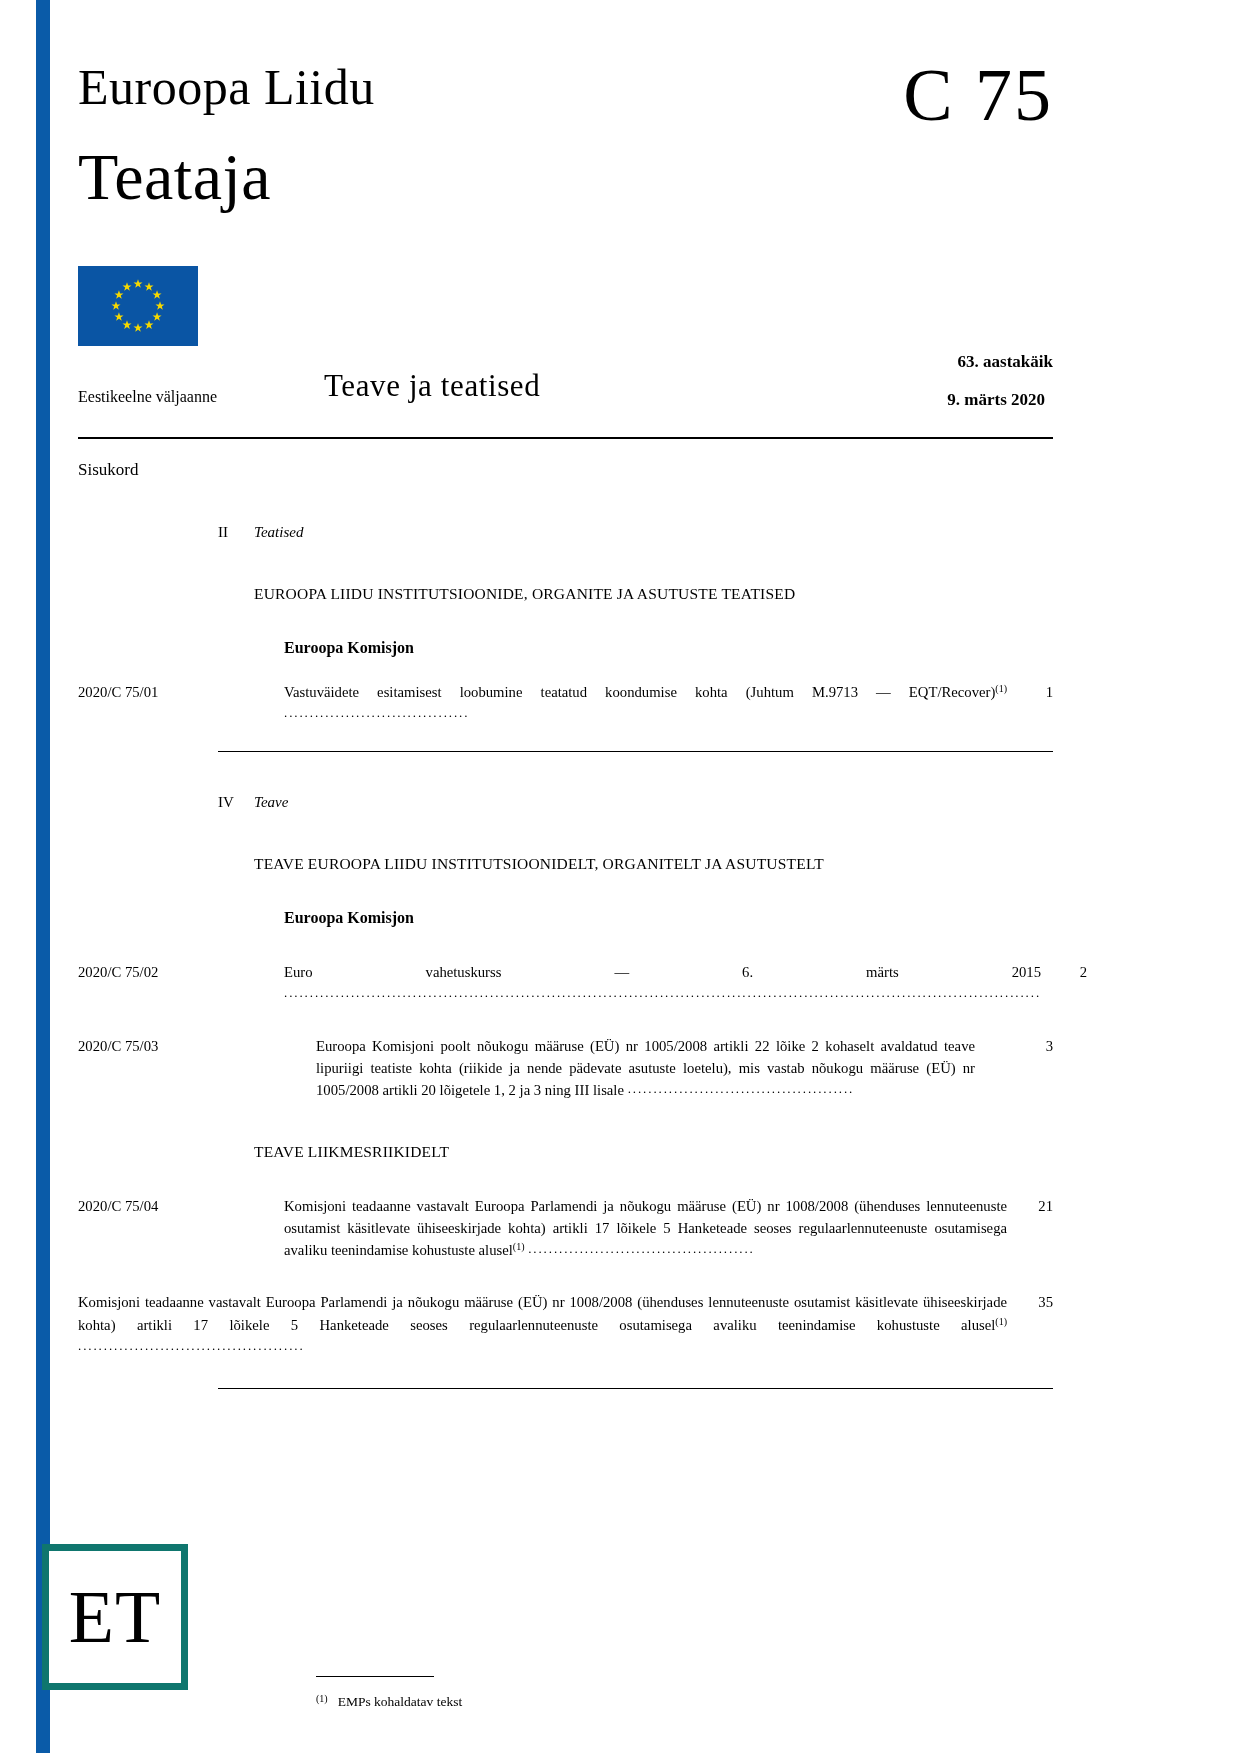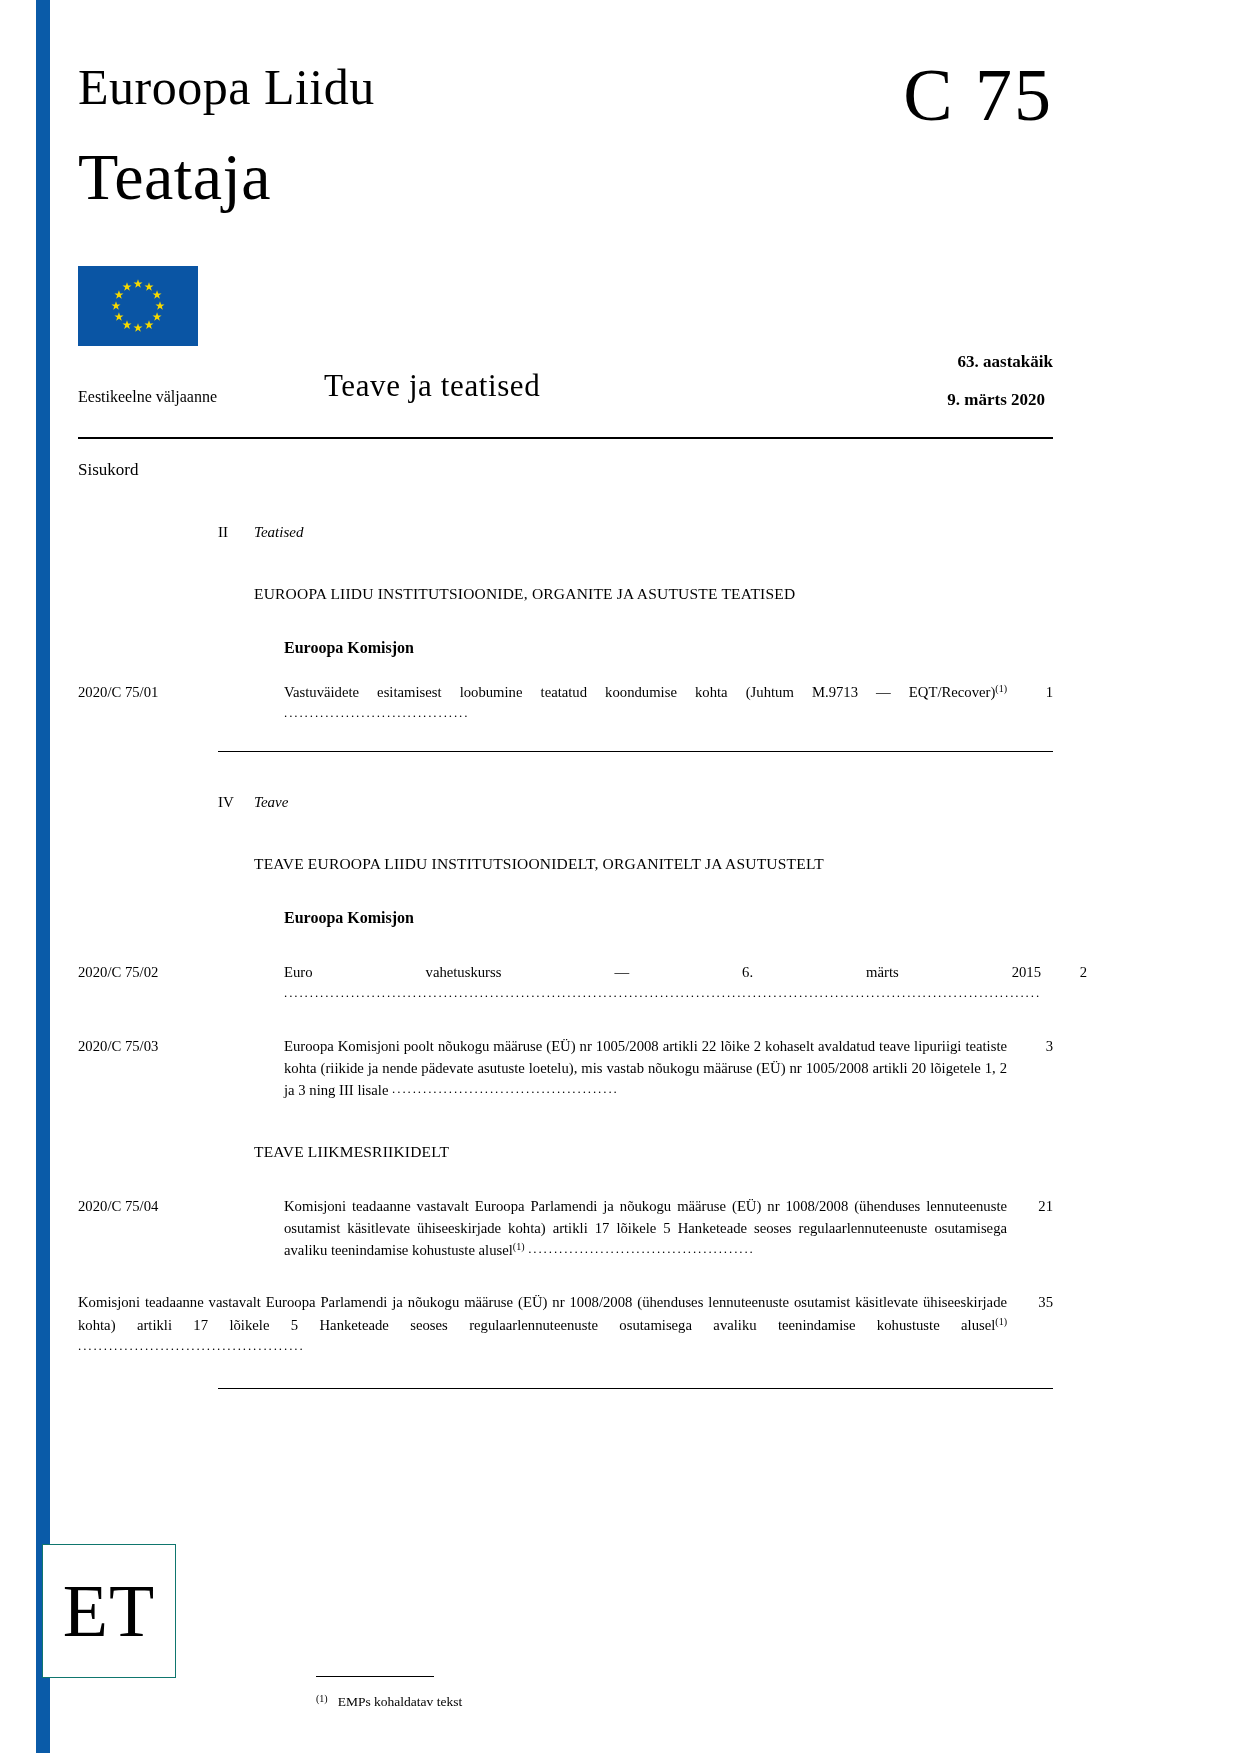--- a/index.html
+++ b/index.html
@@ -218,21 +218,21 @@
     height: 0;
   }
 
   
   .et-box {
     position: absolute;
     left: 42px;
     top: 1544px;
     width: 132px;
     height: 132px;
-    border: 1px solid #0f766e;
+    border: 7px solid #0f766e;
     background: #fff;
     display: flex;
     align-items: center;
     justify-content: center;
   }
   .et-box span {
     font-size: 74px;
     letter-spacing: 1px;
     line-height: 1;
   }
@@ -358,21 +358,21 @@
     <div class="org-title">Euroopa Komisjon</div>
 
     <div class="entry" style="margin-top:34px;">
       <div class="entry-id">2020/C 75/02</div>
       <div class="entry-body">
         <span class="entry-text"><span>Euro vahetuskurss — 6. märts 2015</span> <span class="dots">...................................................................................................................................................</span></span>
       </div>
       <div class="entry-page">2</div>
     </div>
 
-    <div class="entry" style="margin-top:30px;">
+    <div class="entry" style="margin-top:30px;gap:32px;">
       <div class="entry-id">2020/C 75/03</div>
       <div class="entry-body">
         <span class="entry-text"><span>Euroopa Komisjoni poolt nõukogu määruse (EÜ) nr 1005/2008 artikli 22 lõike 2 kohaselt avaldatud teave lipuriigi teatiste kohta (riikide ja nende pädevate asutuste loetelu), mis vastab nõukogu määruse (EÜ) nr 1005/2008 artikli 20 lõigetele 1, 2 ja 3 ning III lisale</span> <span class="dots">............................................</span></span>
       </div>
       <div class="entry-page">3</div>
     </div>
 
     <div class="section-title" style="margin-top:42px;">TEAVE LIIKMESRIIKIDELT</div>
 
     <div class="entry" style="margin-top:34px;justify-content:space-between;">

